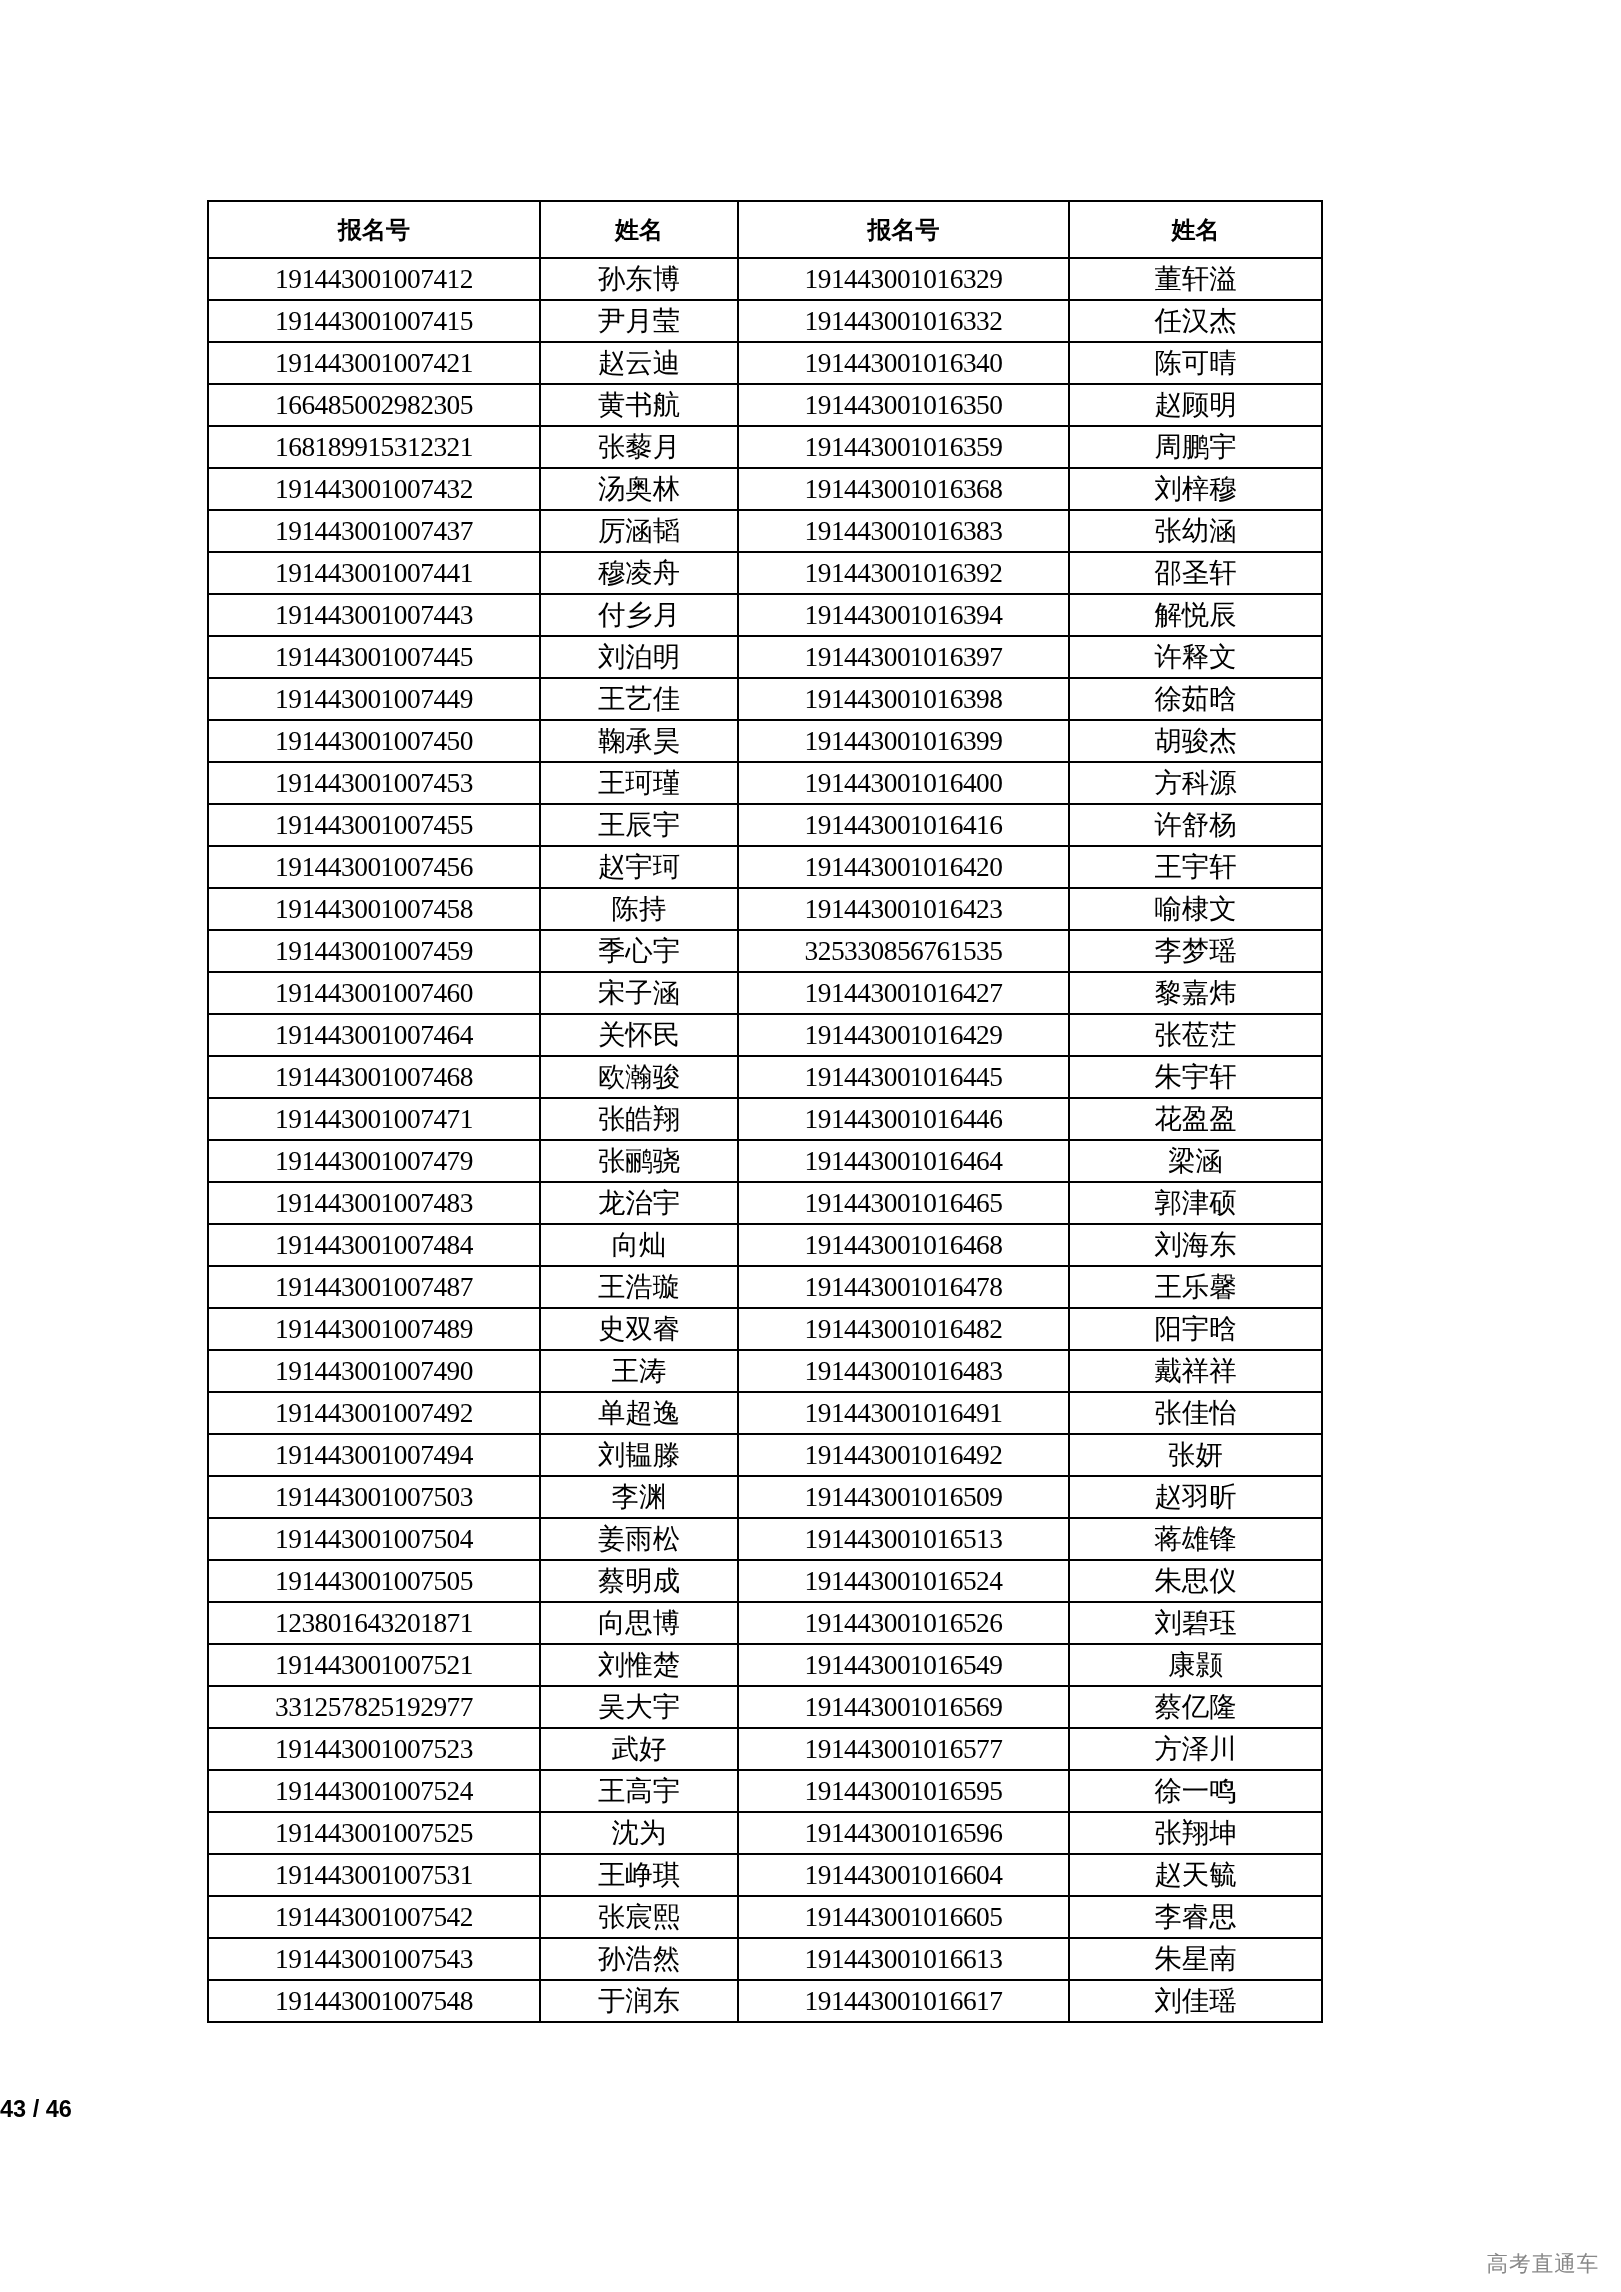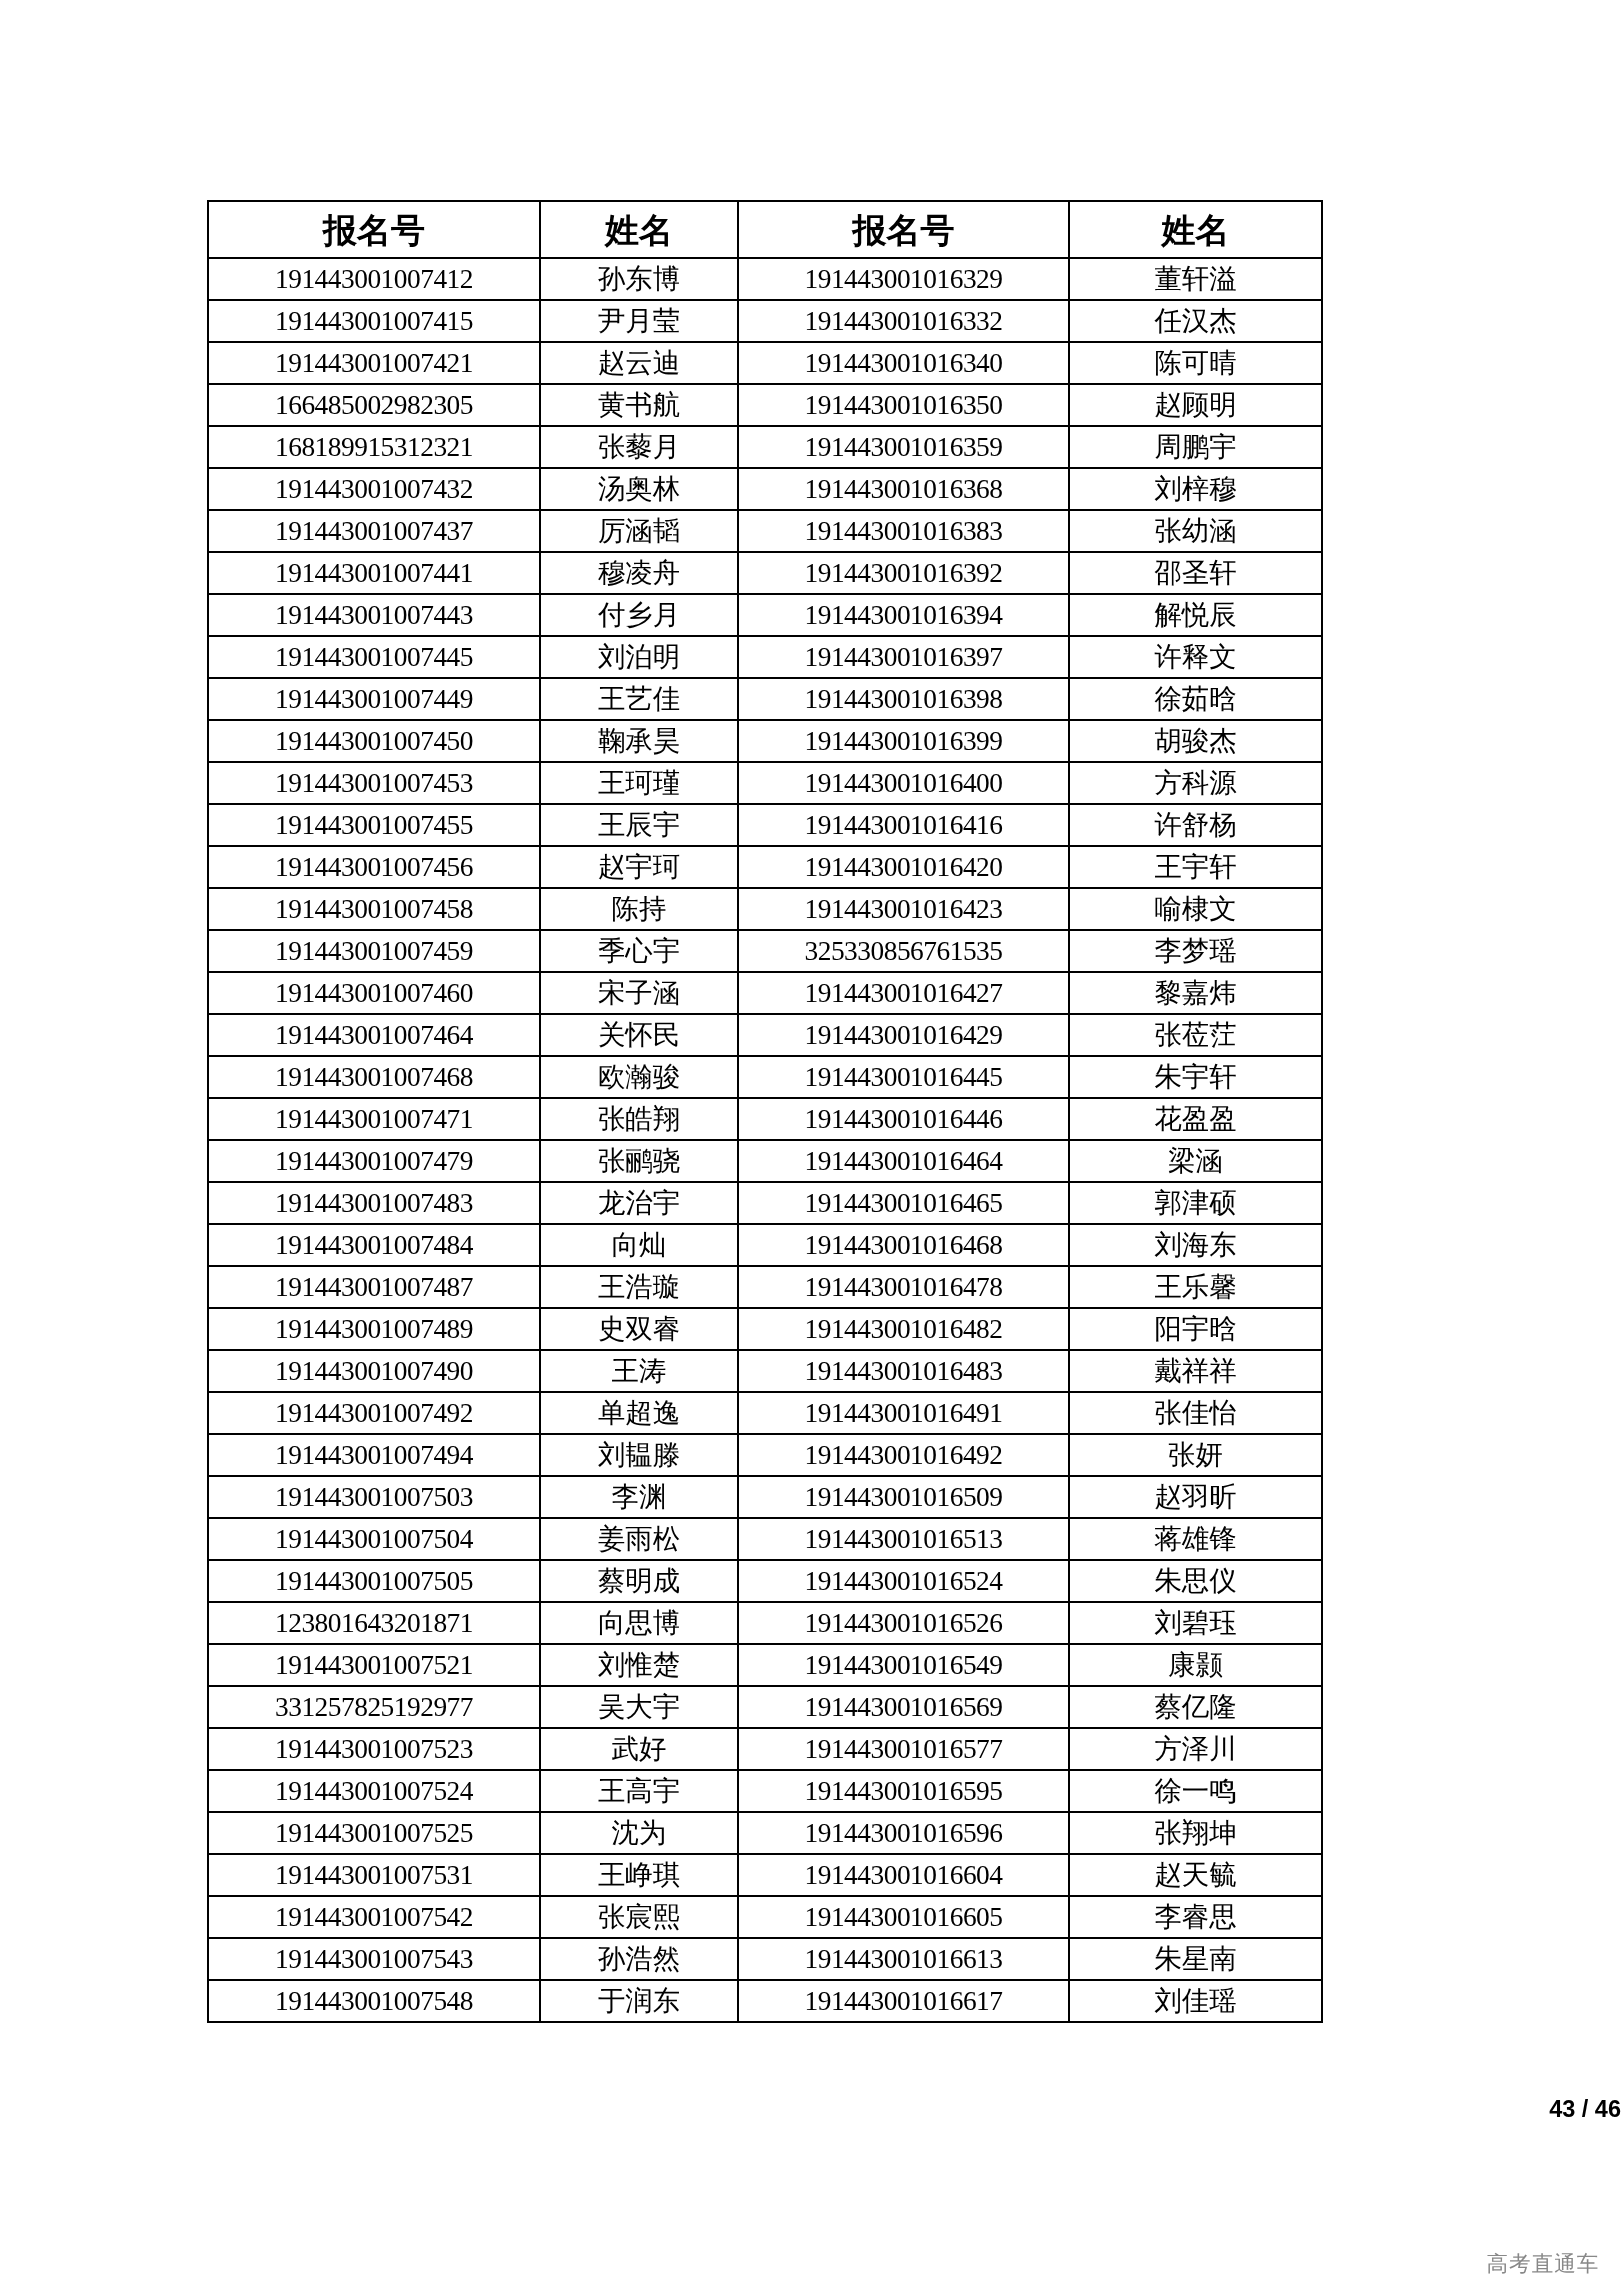--- a/index.html
+++ b/index.html
@@ -1,22 +1,22 @@
 <!DOCTYPE html>
 <html><head>
 <meta charset="utf-8">
 <style>
   html, body { margin:0; padding:0; background:#fff; }
   body { width:1621px; height:2293px; position:relative; overflow:hidden; font-family:"DejaVu Serif","Liberation Serif",serif; color:#000; }
   table.roster { position:absolute; left:207px; top:200px; width:1114px; border-collapse:collapse; table-layout:fixed; }
   table.roster th, table.roster td { border:2px solid #000; text-align:center; padding:0; height:40px; font-size:27.4px; line-height:40px; white-space:nowrap; overflow:hidden; }
-  table.roster th { font-family:"DejaVu Sans","Liberation Sans",sans-serif; font-weight:bold; font-size:34px; height:55px; border-bottom:2.9px solid #000; }
+  table.roster th { font-family:"DejaVu Sans","Liberation Sans",sans-serif; font-weight:bold; font-size:24px; height:55px; border-bottom:2.9px solid #000; }
   table.roster { border:2.9px solid #000; }
   td.id { font-family:"Liberation Serif","DejaVu Serif",serif; font-size:29px; letter-spacing:-0.5px; }
-  .page-num { position:absolute; top:2096px; left:0; width:1621px; text-align:right; font-family:"Liberation Sans","DejaVu Sans",sans-serif; font-weight:bold; font-size:23.5px; }
+  .page-num { position:absolute; top:2096px; left:0; width:1621px; text-align:left; font-family:"Liberation Sans","DejaVu Sans",sans-serif; font-weight:bold; font-size:23.5px; }
   .watermark { position:absolute; top:2249px; right:21.6px; font-family:"DejaVu Sans","Liberation Sans",sans-serif; font-size:21.6px; color:#888; letter-spacing:1px;margin-left:36px; }
 </style>
 </head>
 <body>
 
 <table class="roster">
   <colgroup>
     <col style="width:332px">
       <col style="width:198px">
       <col style="width:331px">

